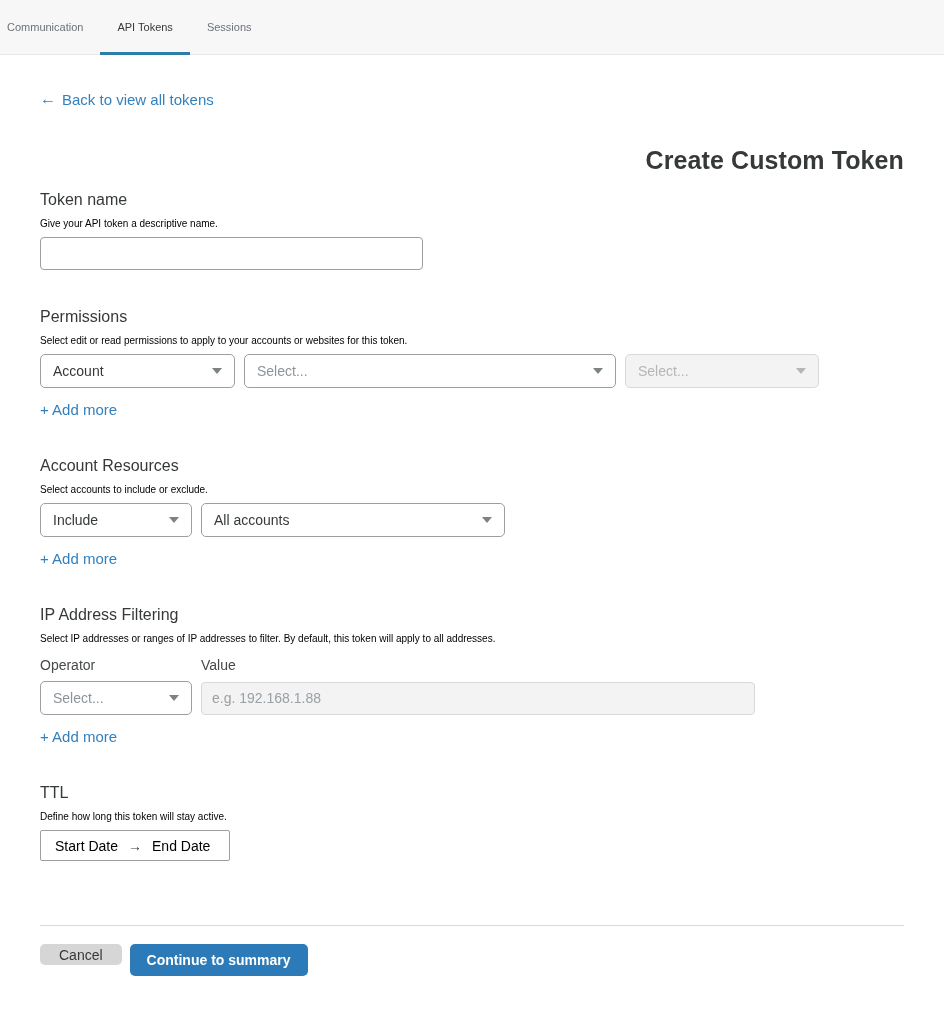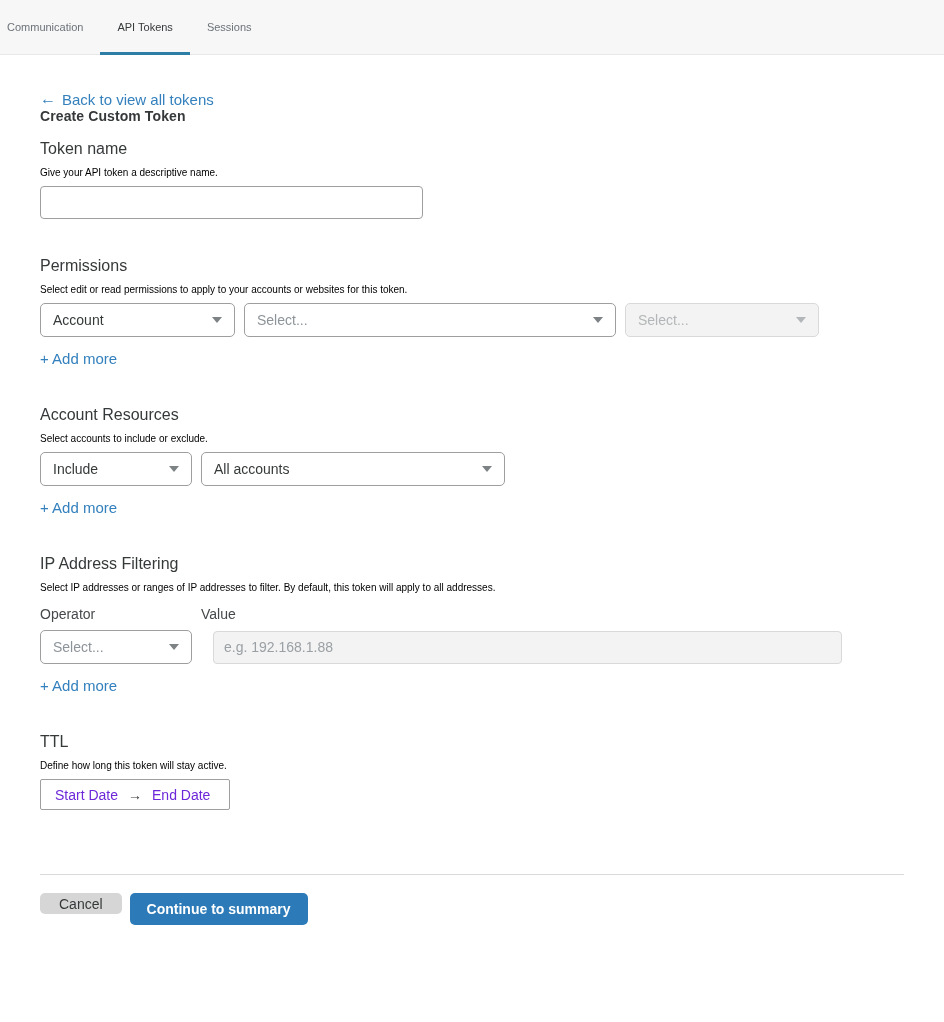--- a/index.html
+++ b/index.html
@@ -47,24 +47,26 @@
     font-size: 15px;
     text-decoration: none;
     display: inline-flex;
     align-items: center;
     gap: 6px;
     cursor: pointer;
   }
   .back-link .arrow { font-size: 16px; }
 
   h1.page-title {
-    font-size: 14px;
+    margin-top: 38px;
+    font-size: 25px;
     font-weight: 700;
     color: #36393a;
     letter-spacing: 0.1px;
+    text-align: right;
   }
 
   .section-title { font-size: 16px; font-weight: 400; color: #36393a; }
   .section-desc  { font-size: 10px; color: #000000; margin-top: 9px; }
 
   .mt-sec1 { margin-top: 16px; }  
   .mt-sec  { margin-top: 38px; }  
 
   .control-row { display: flex; gap: 9px; margin-top: 8px; align-items: center; }
 
@@ -115,21 +117,21 @@
   }
   .select.disabled .sel-placeholder { color: #b3b6b8; }
   .select.disabled .chev { border-top-color: #b3b6b8; }
 
   .w-scope    { width: 195px; }
   .w-perm     { width: 372px; }
   .w-access   { width: 194px; }
   .w-inc      { width: 152px; }
   .w-accounts { width: 304px; }
   .w-op       { width: 152px; }
-  .w-value    { width: 629px; margin-left: 12px; }
+  .w-value    { width: 554px; }
   .w-token    { width: 383px; }
 
   .add-more {
     display: inline-block;
     margin-top: 13px;
     color: #3380bd;
     font-size: 15px;
     text-decoration: none;
     cursor: pointer;
   }
@@ -146,21 +148,21 @@
     border: 1px solid #9e9e9e;
     border-radius: 2px;
     display: flex;
     align-items: center;
     gap: 10px;
     padding: 0 14px;
     font-size: 14px;
     cursor: pointer;
     background: #fff;
   }
-  .date-range .ph { color: #6d28d9; }
+  .date-range .ph { color: #000000; }
   .date-range .range-arrow { color: #36393a; font-size: 14px; }
 
   .divider {
     margin-top: 64px;
     border: none;
     border-top: 1px solid #d9d9d9;
   }
 
   .footer { margin-top: 18px; display: flex; gap: 8px; }
   .btn {

